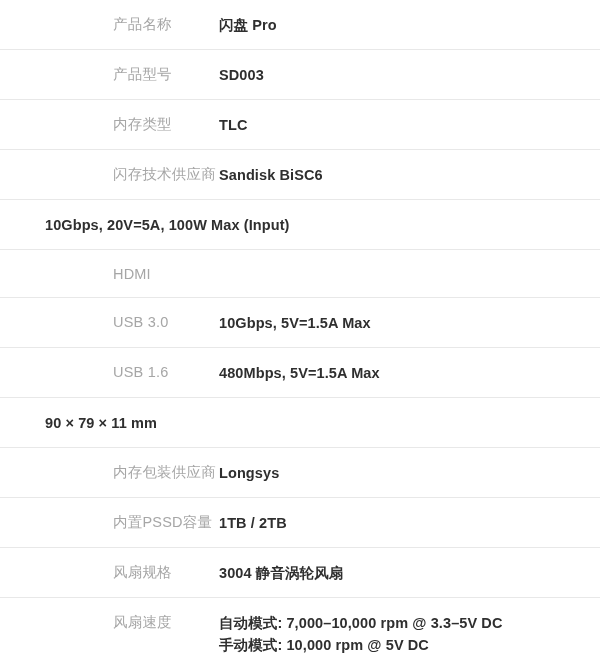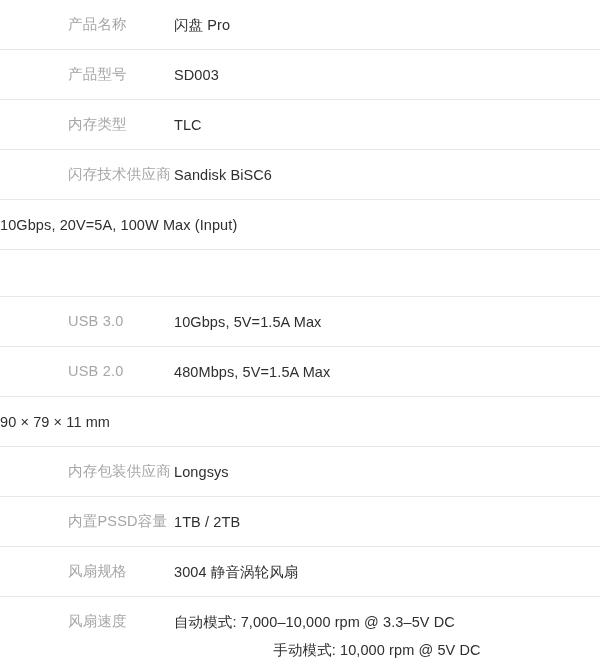--- a/index.html
+++ b/index.html
@@ -18,20 +18,21 @@
     width: 600px;
     box-sizing: border-box;
     padding: 0 0 0 0;
   }
   .spec-row {
     display: flex;
     align-items: flex-start;
     border-bottom: 1px solid #e8e8e8;
     min-height: 47px;
     box-sizing: border-box;
+    padding-left: 45px;
   }
   .spec-row:last-child {
     border-bottom: 1px solid #e8e8e8;
   }
   .spec-label {
     width: 174px;
     min-width: 174px;
     padding: 14px 0 13px 68px;
     box-sizing: border-box;
     color: #a6a6a6;
@@ -40,27 +41,27 @@
     letter-spacing: 0.2px;
   }
   .spec-value {
     flex: 1;
     padding: 14px 20px 13px 0;
     box-sizing: border-box;
     color: #2f2f2f;
     font-size: 14.5px;
     line-height: 22px;
     letter-spacing: 0.1px;
+    font-weight: bold;
   }
   .spec-value .line {
     display: block;
   }
   .spec-value .line + .line {
-    margin-top: 6px;
-    text-align: center;
+    margin-top: 0;
   }
   .row-tall {
     min-height: 74px;
   }
   .row-first {
     min-height: 48px;
   }
 </style>
 </head>
 <body>
@@ -95,31 +96,32 @@
     </div>
   </div>
 
   <div class="spec-row">
     <div class="spec-value">
       <span class="line">10Gbps, 20V=5A, 100W Max (Input)</span>
     </div>
   </div>
 
   <div class="spec-row">
+    <div class="spec-label">HDMI</div>
   </div>
 
   <div class="spec-row">
     <div class="spec-label">USB 3.0</div>
     <div class="spec-value">
       <span class="line">10Gbps, 5V=1.5A Max</span>
     </div>
   </div>
 
   <div class="spec-row">
-    <div class="spec-label">USB 2.0</div>
+    <div class="spec-label">USB 1.6</div>
     <div class="spec-value">
       <span class="line">480Mbps, 5V=1.5A Max</span>
     </div>
   </div>
 
   <div class="spec-row">
     <div class="spec-value">
       <span class="line">90 × 79 × 11 mm</span>
     </div>
   </div>

